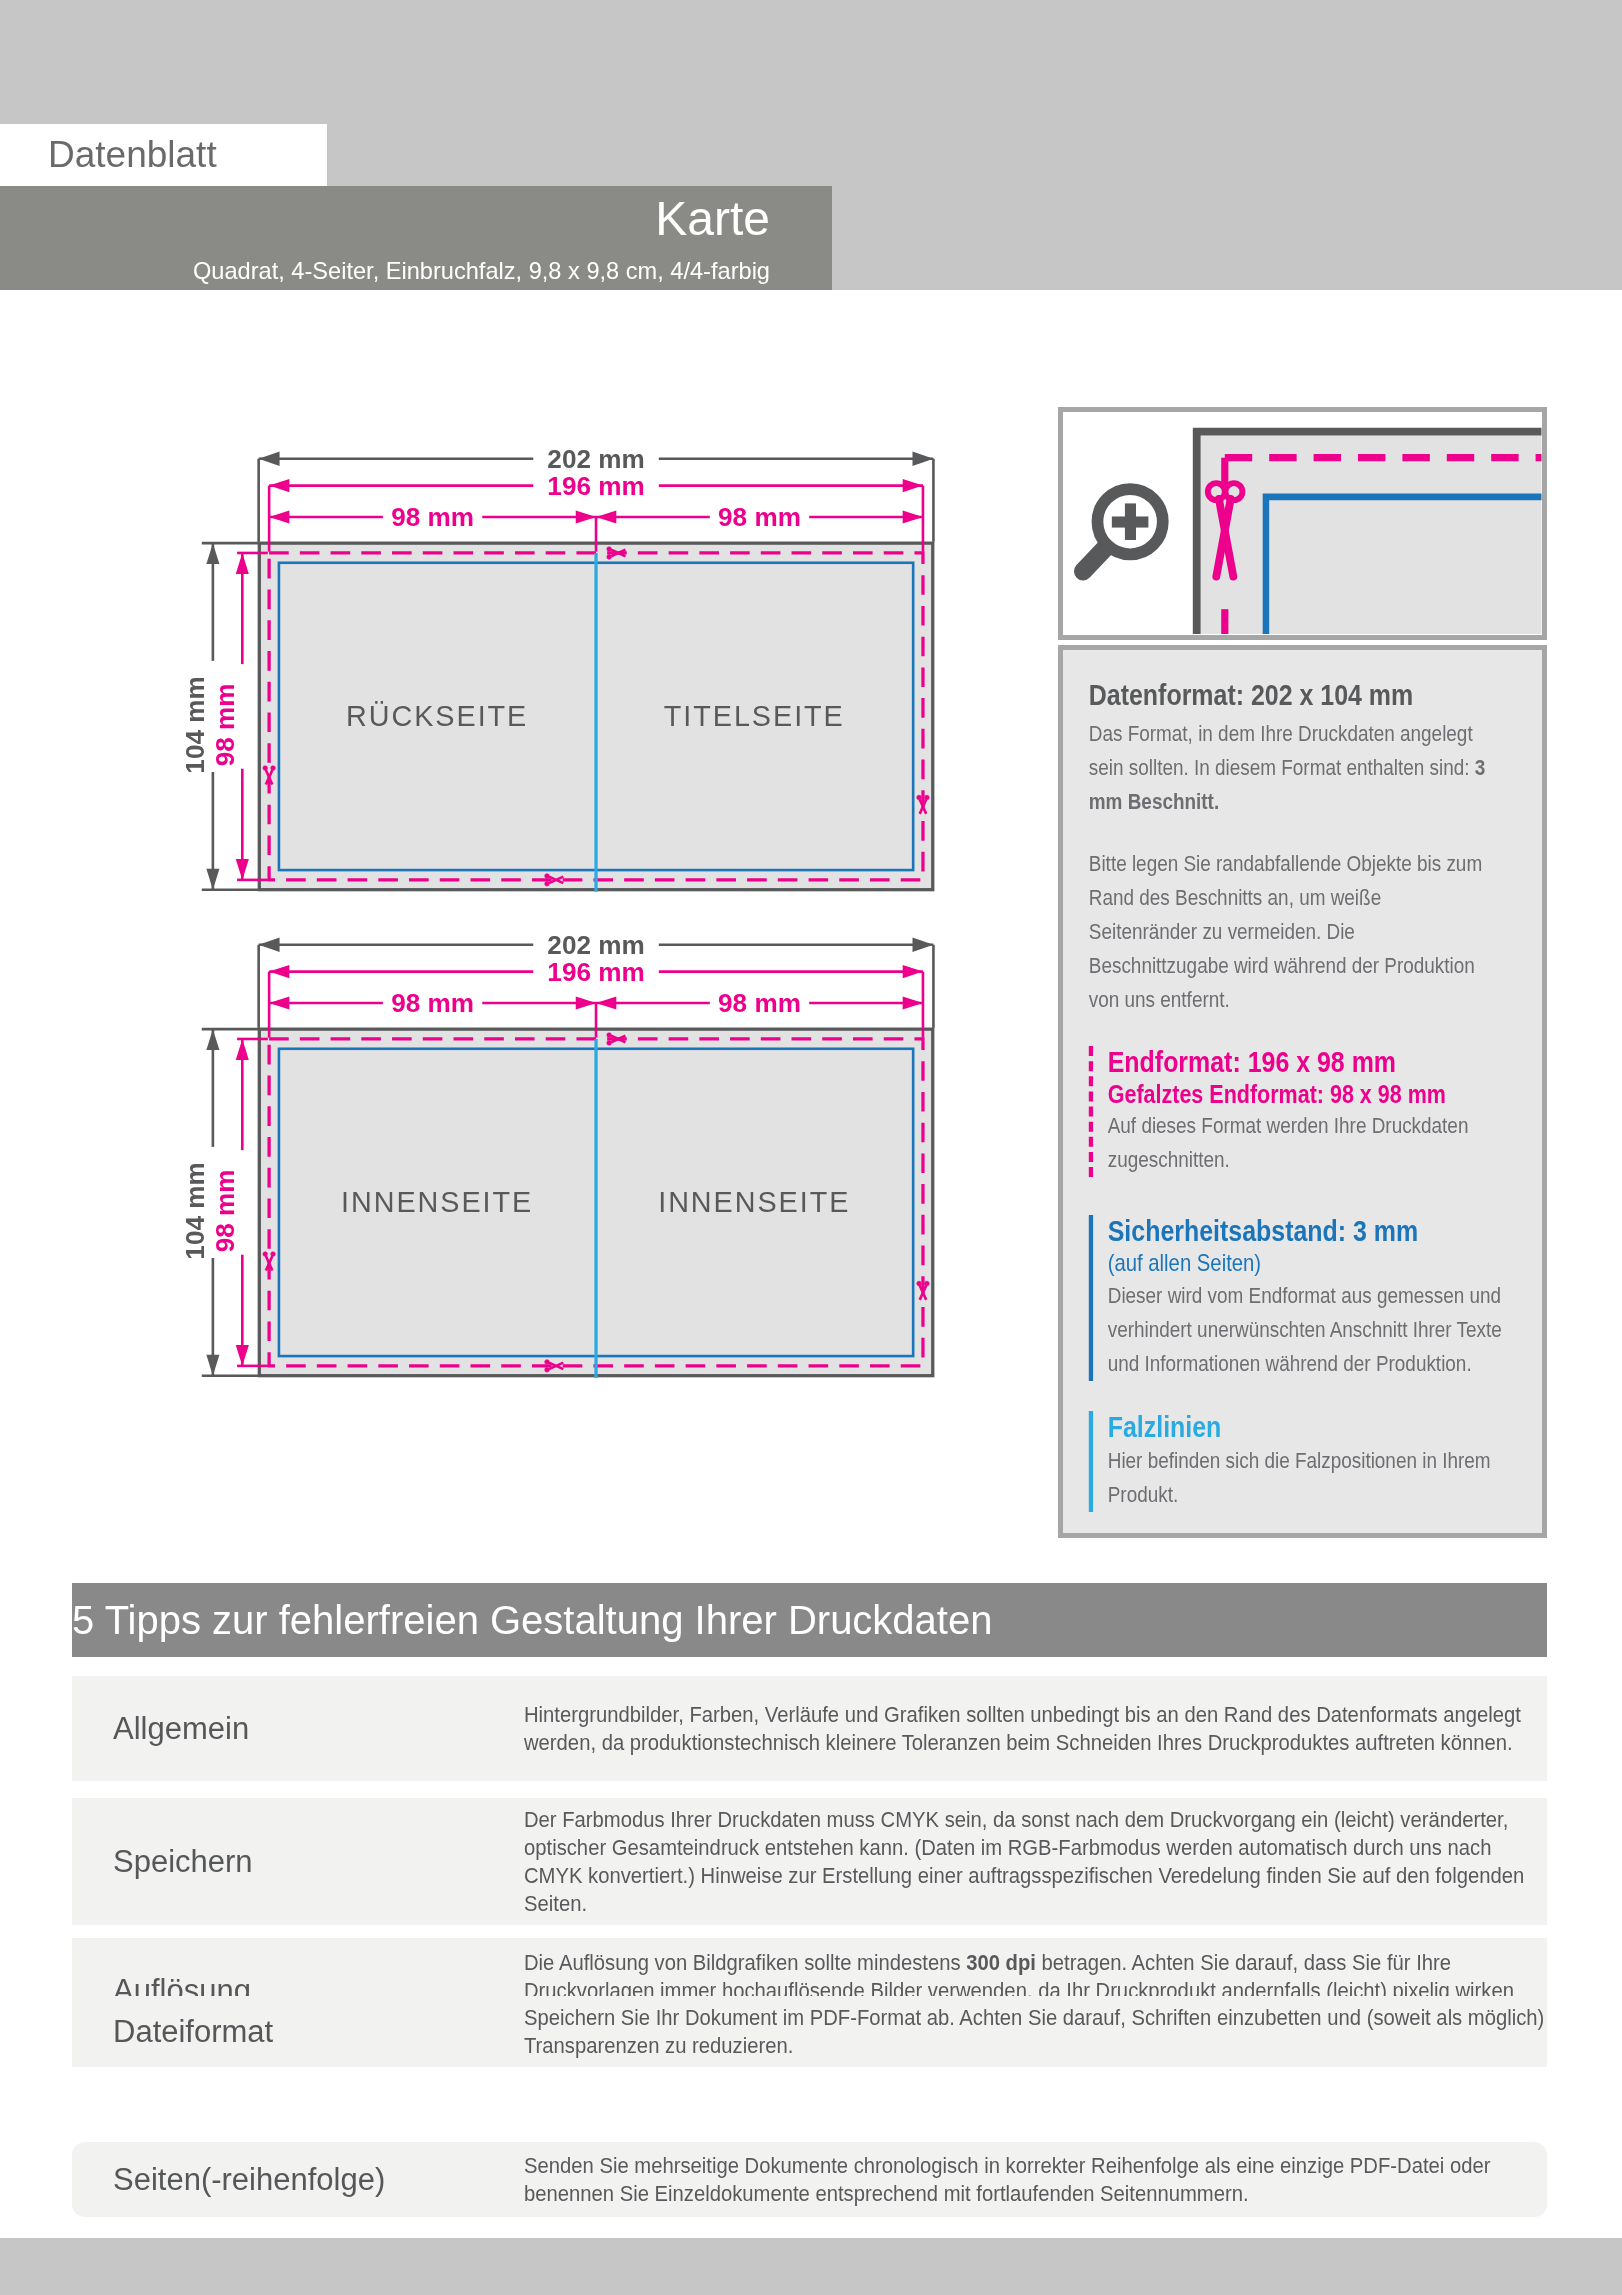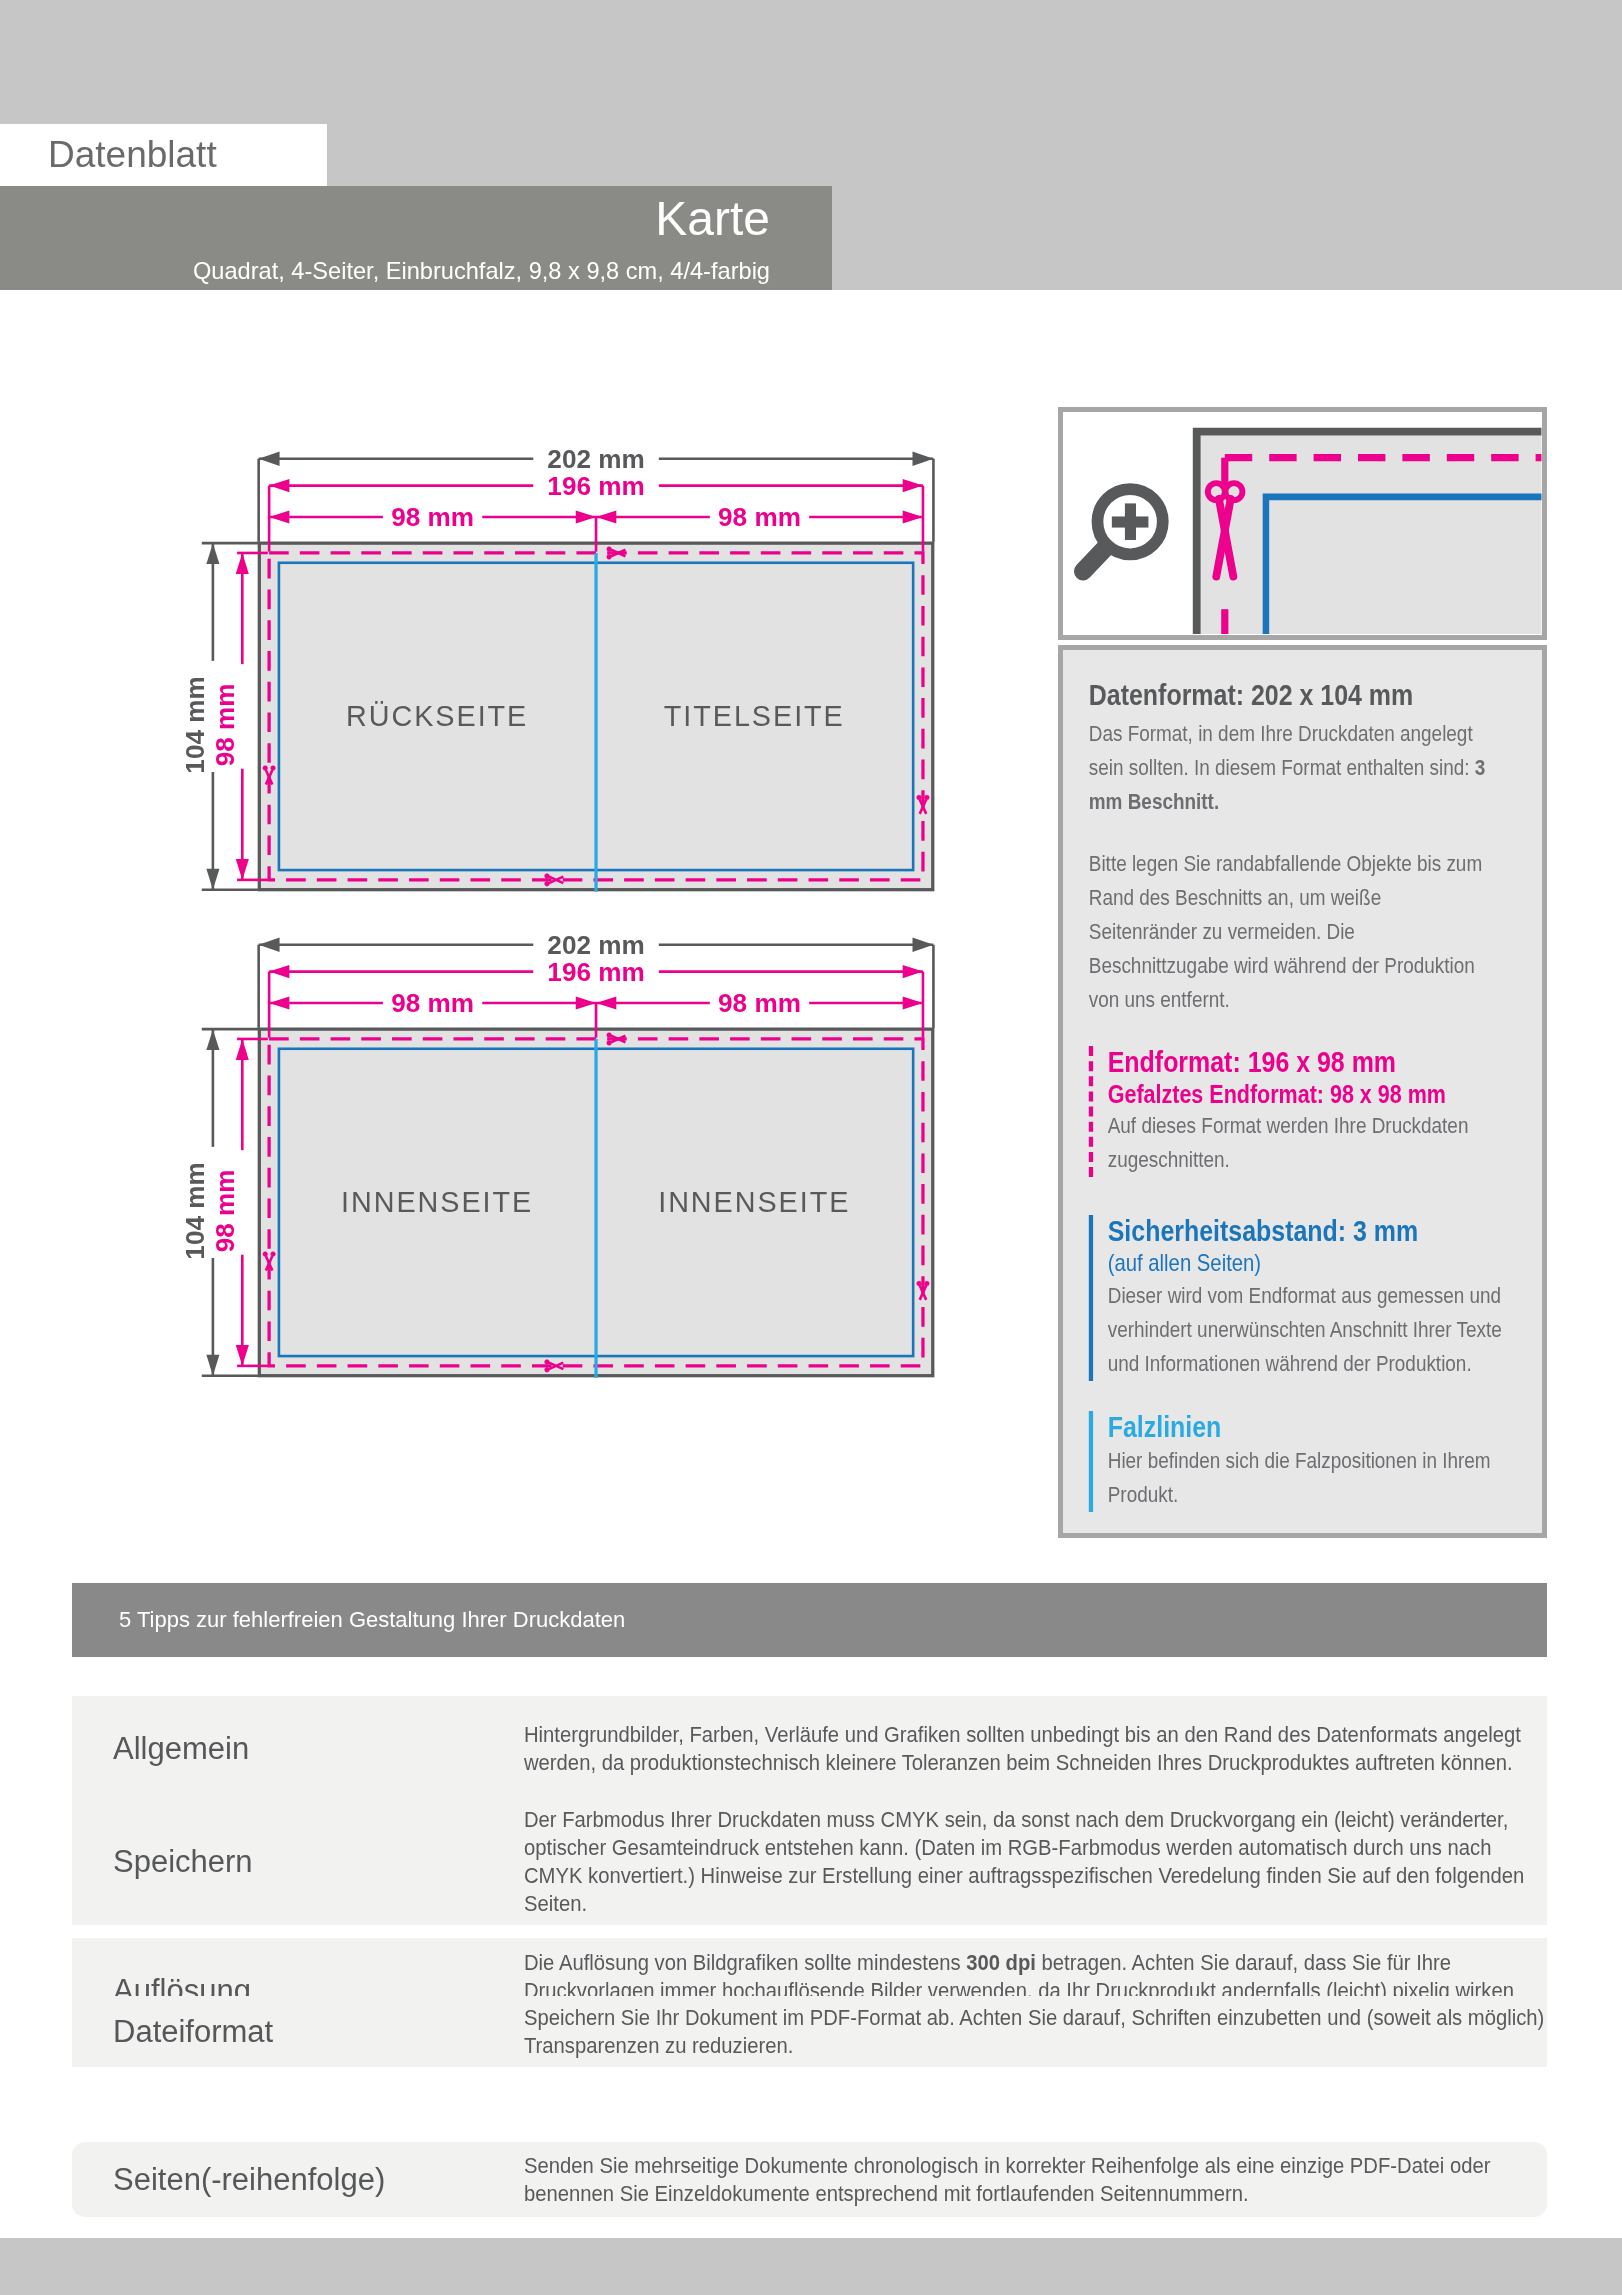--- a/index.html
+++ b/index.html
@@ -40,23 +40,23 @@
   .block-falzlinien{margin-top:30px;border-left:5.9px solid #29abe2;padding-left:17px;}
   .h-magenta{color:#ec008c;}
   .h-blue{color:#1b75bb;}
   .h-cyan{color:#29abe2;}
   .sub-magenta{font-size:25px;font-weight:bold;color:#ec008c;line-height:30px;}
   .sub-blue{font-size:23.6px;color:#1b75bb;line-height:31px;}
 
   
   .tips-bar{left:72px;top:1583px;width:1475px;height:74px;background:#898989;
             display:flex;align-items:center;}
-  .tips-bar span{color:#ffffff;font-size:22px;padding-left:47px;}
+  .tips-bar span{color:#ffffff;font-size:40px;}
   .tips-row{left:72px;width:1475px;background:#f2f2f1;}
-  .row-1{top:1676px;height:105px;margin-top:20px;}
+  .row-1{top:1676px;height:105px;}
   .row-2{top:1798px;height:127px;}
   .row-3{top:1938px;height:105px;}
   .row-4{top:1996px;height:71px;}
   .row-5{top:2142px;height:75px;border-radius:13px;}
   .tips-label{position:absolute;left:41px;top:0;height:100%;display:flex;align-items:center;
               font-size:31px;color:#565759;}
   .tips-text{position:absolute;left:452px;top:0;height:100%;display:flex;align-items:center;}
   .tips-text-inner{width:1112px;transform:scaleX(0.92);transform-origin:0 50%;
                    font-size:22px;line-height:28px;color:#58595b;}
   .b{font-weight:bold;}

